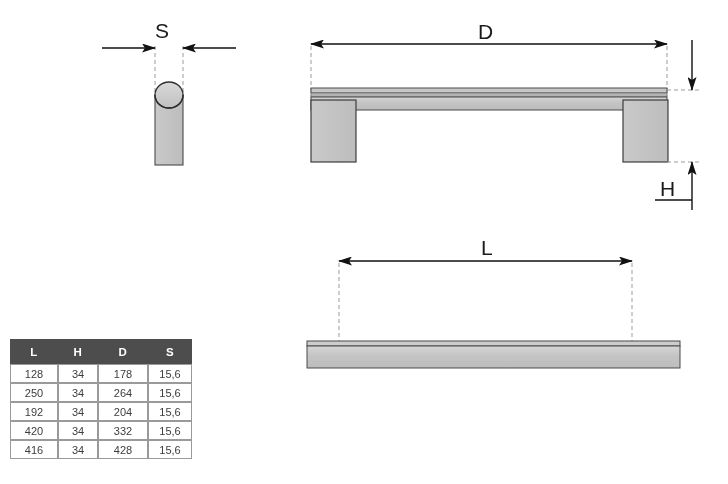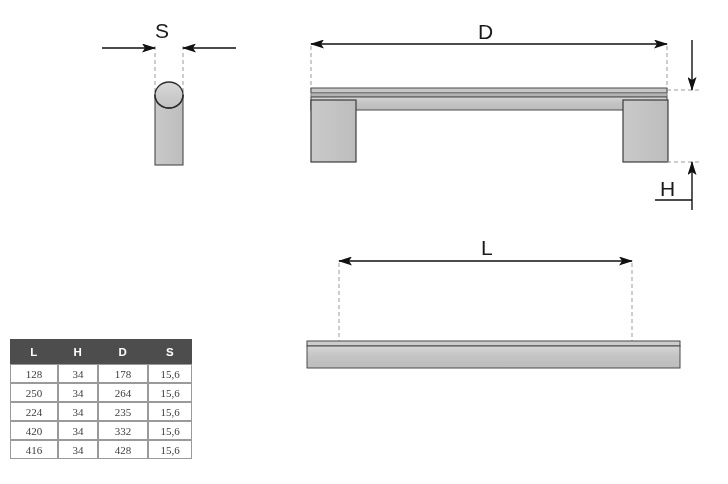--- a/index.html
+++ b/index.html
@@ -41,21 +41,20 @@
     letter-spacing: 0.5px;
   }
   .spec-table td {
     height: 17px;
     text-align: center;
     border: 1px solid #9a9a9a;
     color: #3d3d3d;
     background: #ffffff;
     font-size: 11px;
     padding: 0;
-    font-family: Liberation Serif, serif;
   }
   .col-l { width: 44px; }
   .col-h { width: 36px; }
   .col-d { width: 46px; }
   .col-s { width: 40px; }
 
   .dim-label {
     position: absolute;
     font-size: 21px;
     color: #1a1a1a;
@@ -166,23 +165,23 @@
         <td class="col-d">178</td>
         <td class="col-s">15,6</td>
       </tr>
       <tr>
         <td class="col-l">250</td>
         <td class="col-h">34</td>
         <td class="col-d">264</td>
         <td class="col-s">15,6</td>
       </tr>
       <tr>
-        <td class="col-l">224</td>
+        <td class="col-l">192</td>
         <td class="col-h">34</td>
-        <td class="col-d">235</td>
+        <td class="col-d">204</td>
         <td class="col-s">15,6</td>
       </tr>
       <tr>
         <td class="col-l">420</td>
         <td class="col-h">34</td>
         <td class="col-d">332</td>
         <td class="col-s">15,6</td>
       </tr>
       <tr>
         <td class="col-l">416</td>

